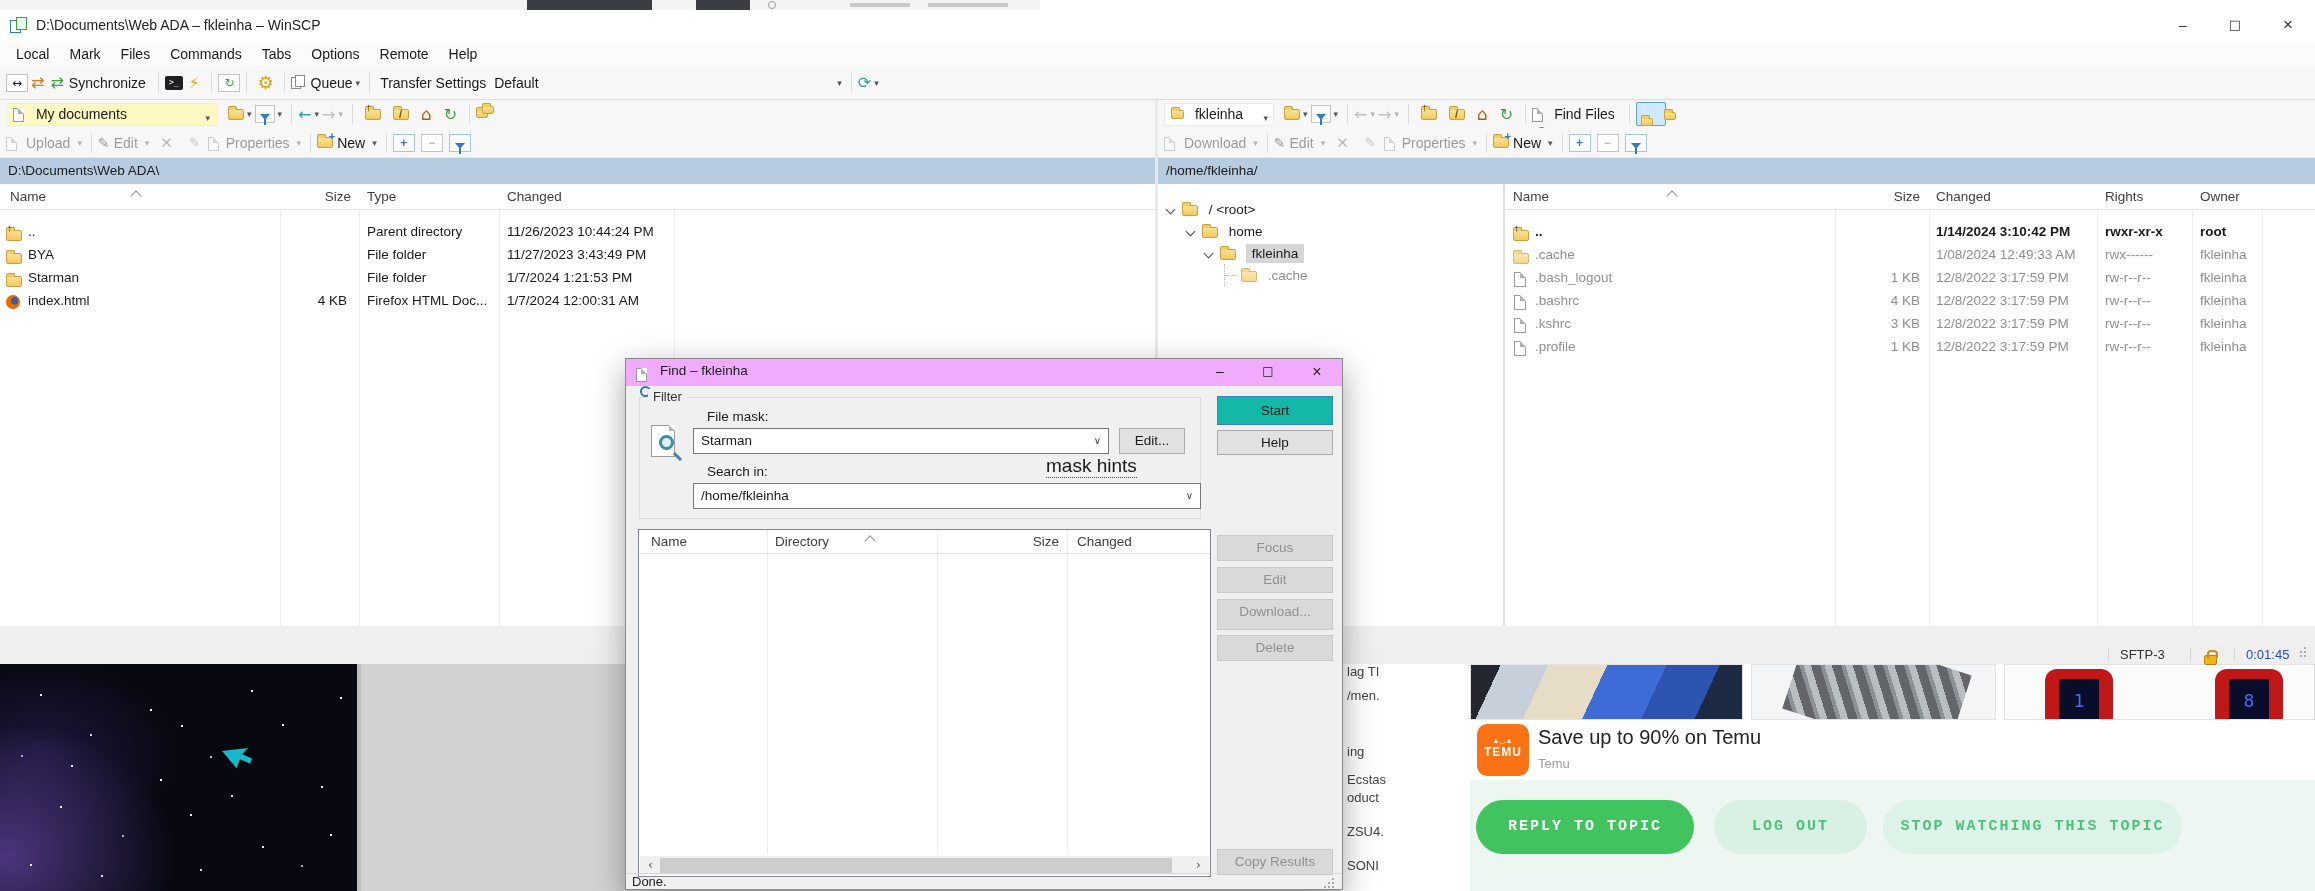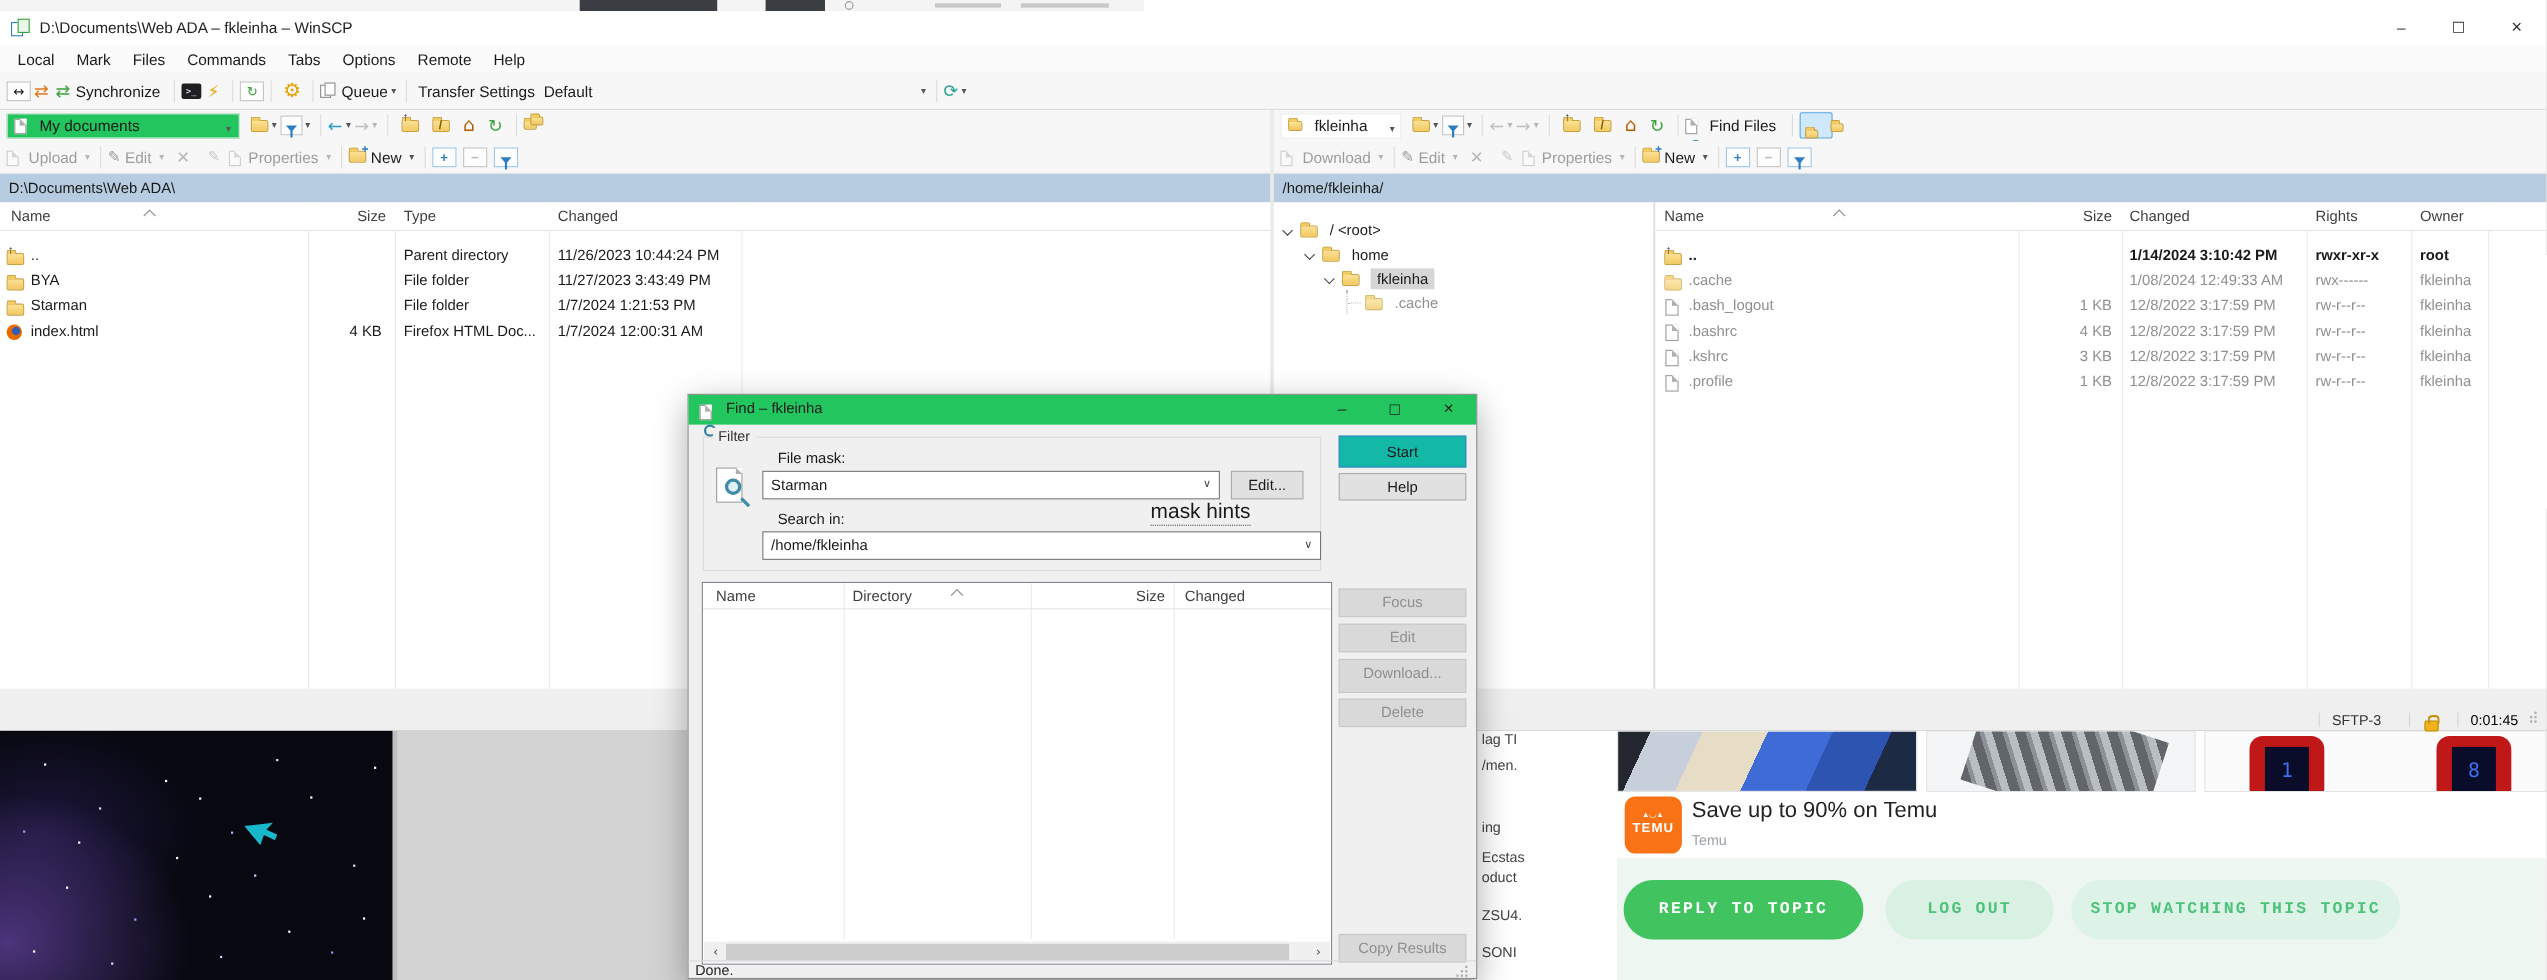--- a/index.html
+++ b/index.html
@@ -165,21 +165,21 @@
     <span class="sep"></span>
     <span style="margin:0 8px 0 4px">Transfer Settings</span>
     <span style="width:340px;display:inline-block">Default</span>
     <span class="chev glyph">▾</span>
     <span class="sep"></span>
     <span class="ic glyph" style="color:#2aa198;font-size:16px">⟳</span>
     <span class="chev glyph">▾</span>
   </div>
 
   <div class="a bar" style="left:0;top:90px;width:1155px;height:28px;background:#f7f7f7">
-    <span class="ic" style="width:212px;height:23px;background:#22c55e;border:1px solid #ececec;line-height:21px;padding-left:6px">
+    <span class="ic" style="width:212px;height:23px;background:#fef9c3;border:1px solid #ececec;line-height:21px;padding-left:6px">
       <span class="ic doc" style="width:11px;height:14px"></span>
       <span style="margin-left:8px">My documents</span>
       <span class="a chev glyph" style="right:4px;top:4px">▾</span>
     </span>
     <span class="ic fo" style="margin-left:10px"></span>
       <span class="chev glyph">▾</span>
     <span class="ic boxic glyph" style="width:20px"><span class="ic funnel" style="margin-top:5px"></span></span>
       <span class="chev glyph">▾</span>
     <span class="sep"></span>
     <span class="ic glyph" style="color:#2e9ec4;font-size:16px">←</span>
@@ -413,28 +413,28 @@
     </div>
   </div>
 
 
   <div class="a" style="left:0;top:636px;width:2315px;height:18px;background:#efefef">
     <span class="a" style="left:2108px;top:2px;width:1px;height:13px;background:#d6d6d6"></span>
     <span class="a nw" style="left:2120px;top:0;line-height:17px;font-size:13px;color:#333">SFTP-3</span>
     <span class="a" style="left:2190px;top:2px;width:1px;height:13px;background:#d6d6d6"></span>
     <span class="ic lock a" style="left:2204px;top:5px"></span>
     <span class="a" style="left:2234px;top:2px;width:1px;height:13px;background:#d6d6d6"></span>
-    <span class="a nw" style="left:2246px;top:0;line-height:17px;font-size:13px;color:#000000">0:01:45</span>
+    <span class="a nw" style="left:2246px;top:0;line-height:17px;font-size:13px;color:#1d4ed8">0:01:45</span>
     <span class="a" style="left:2300px;top:9px;width:2px;height:2px;background:#aaa;box-shadow:4px 0 #aaa,0 -4px #aaa,4px -4px #aaa,4px -8px #aaa;transform:rotate(0deg)"></span>
   </div>
 </div>
 
 <div class="a" style="left:625px;top:358px;width:718px;height:532px;background:#f0f0f0;border:1px solid #8a8a8a;z-index:50;box-shadow:0 10px 30px rgba(0,0,0,.35)">
   
-  <div class="a" style="left:0;top:0;width:716px;height:27px;background:#22c55e">
+  <div class="a" style="left:0;top:0;width:716px;height:27px;background:#f0abfc">
     <span class="ic a" style="left:10px;top:5px;width:18px;height:18px">
       <span class="ic doc a" style="left:0;top:1px;width:11px;height:14px"></span>
       <span class="ic mag a" style="left:2px;top:2px"></span>
     </span>
     <span class="a nw" style="left:34px;top:4px;font-size:13.5px;color:#1c1c1c">Find – fkleinha</span>
     <span class="a" style="left:570px;top:0;width:48px;height:27px;text-align:center;line-height:25px;color:#222">–</span>
     <span class="a glyph" style="left:618px;top:0;width:48px;height:27px;text-align:center;line-height:25px;font-size:12px;color:#222">□</span>
     <span class="a" style="left:666px;top:0;width:50px;height:27px;text-align:center;line-height:25px;font-size:16px;color:#222">×</span>
   </div>
 

